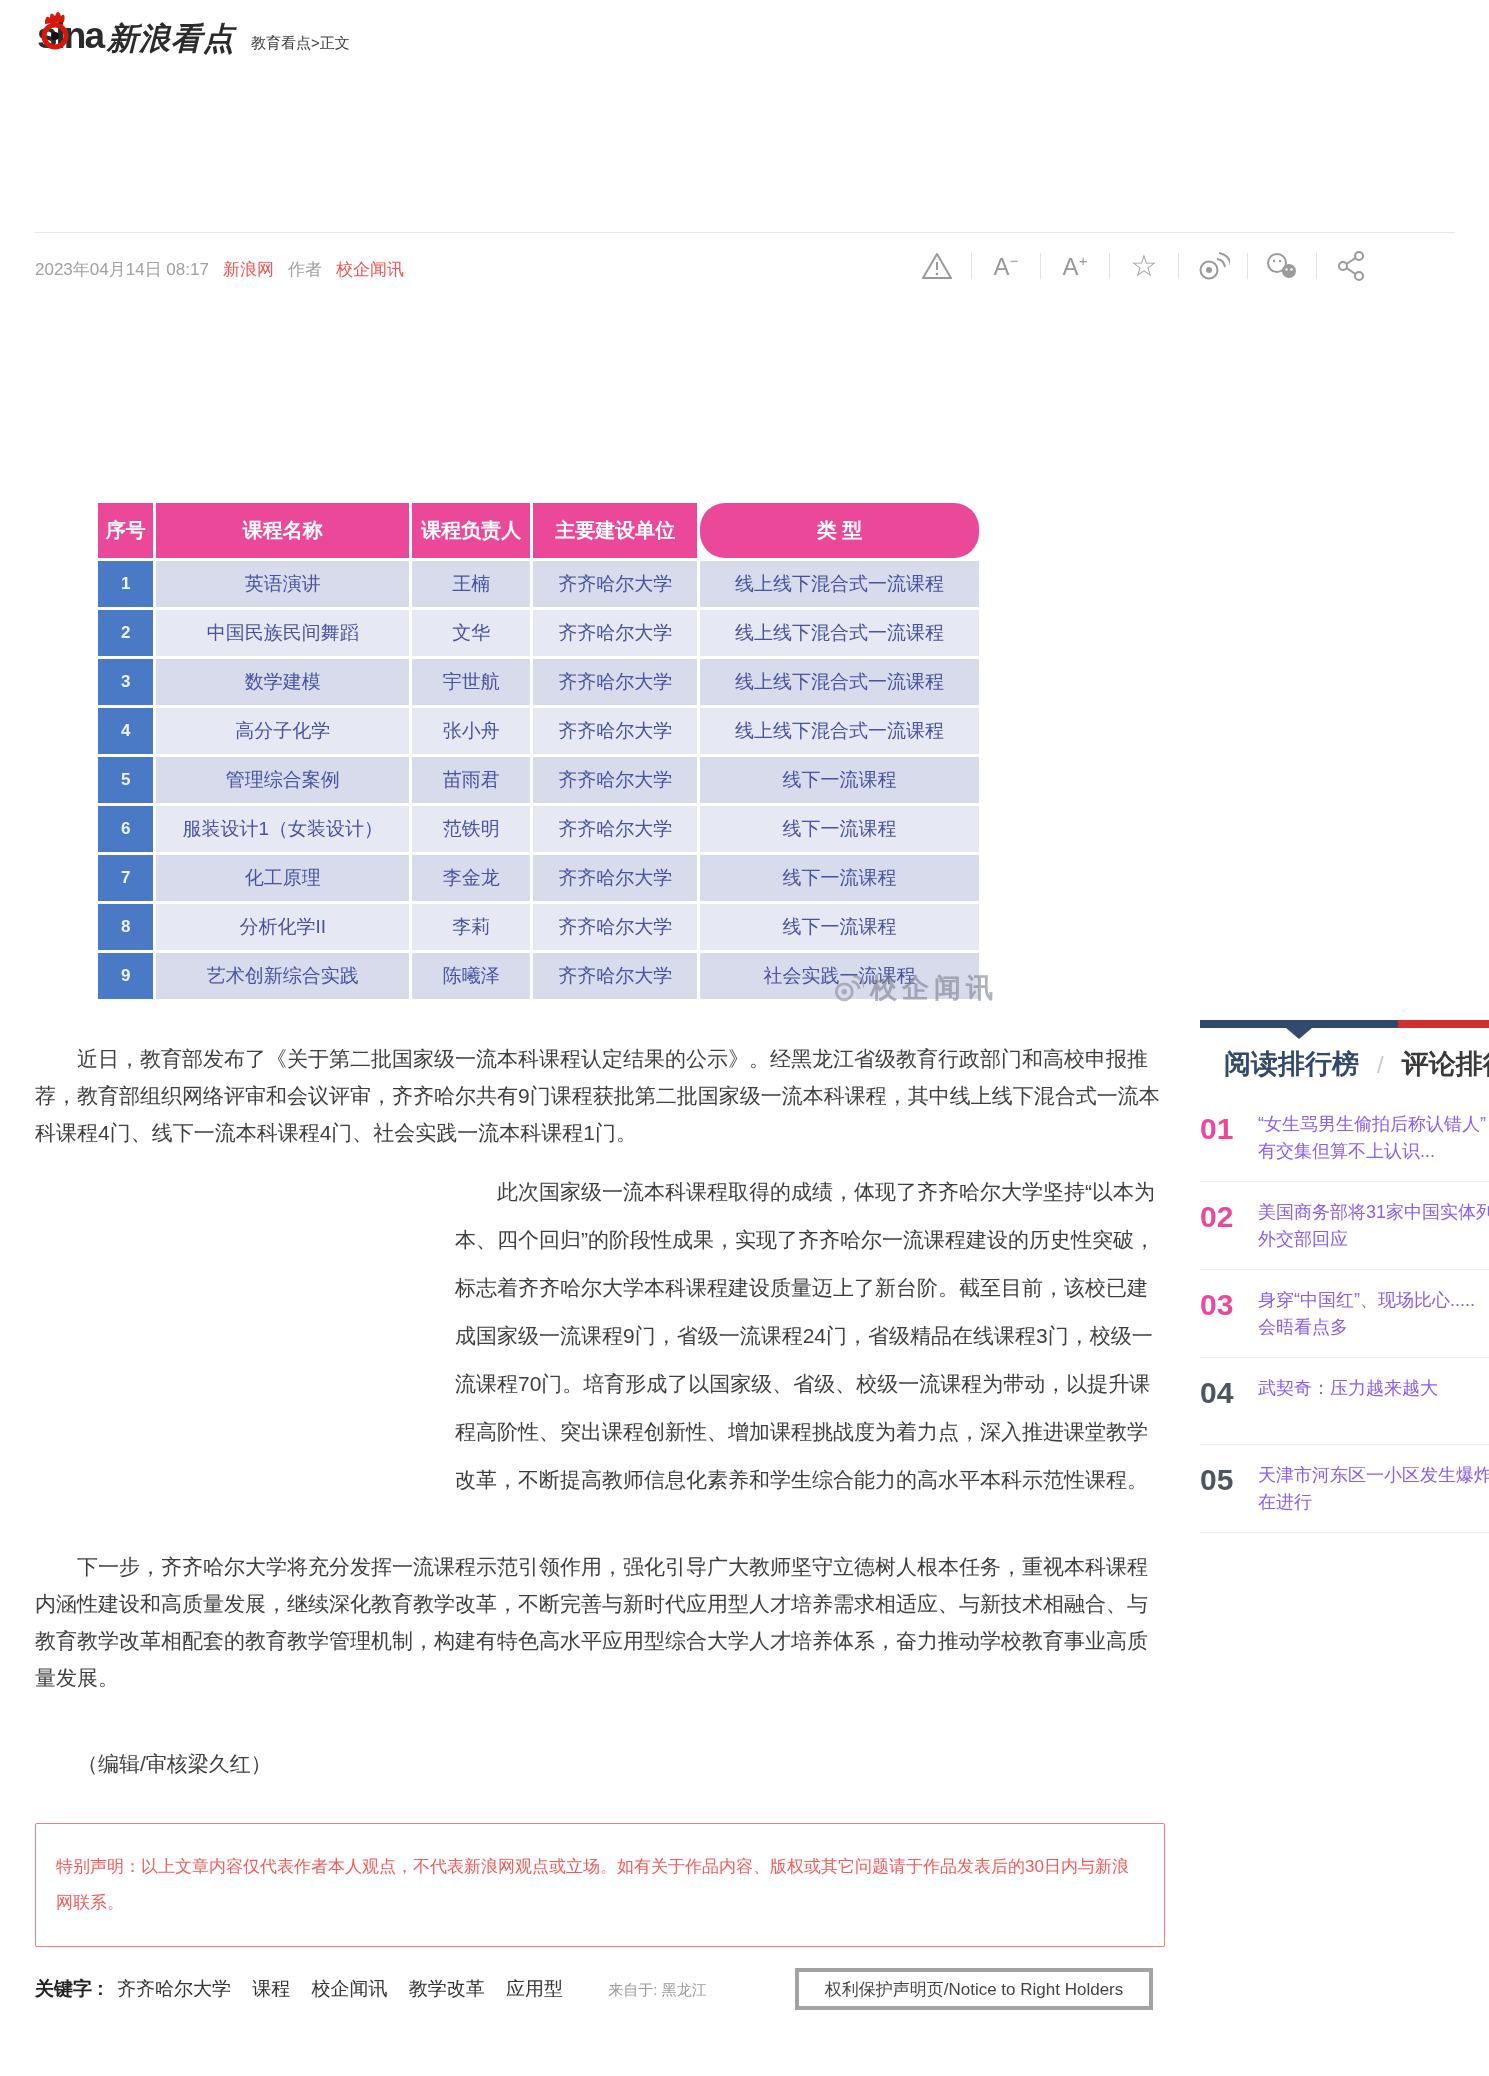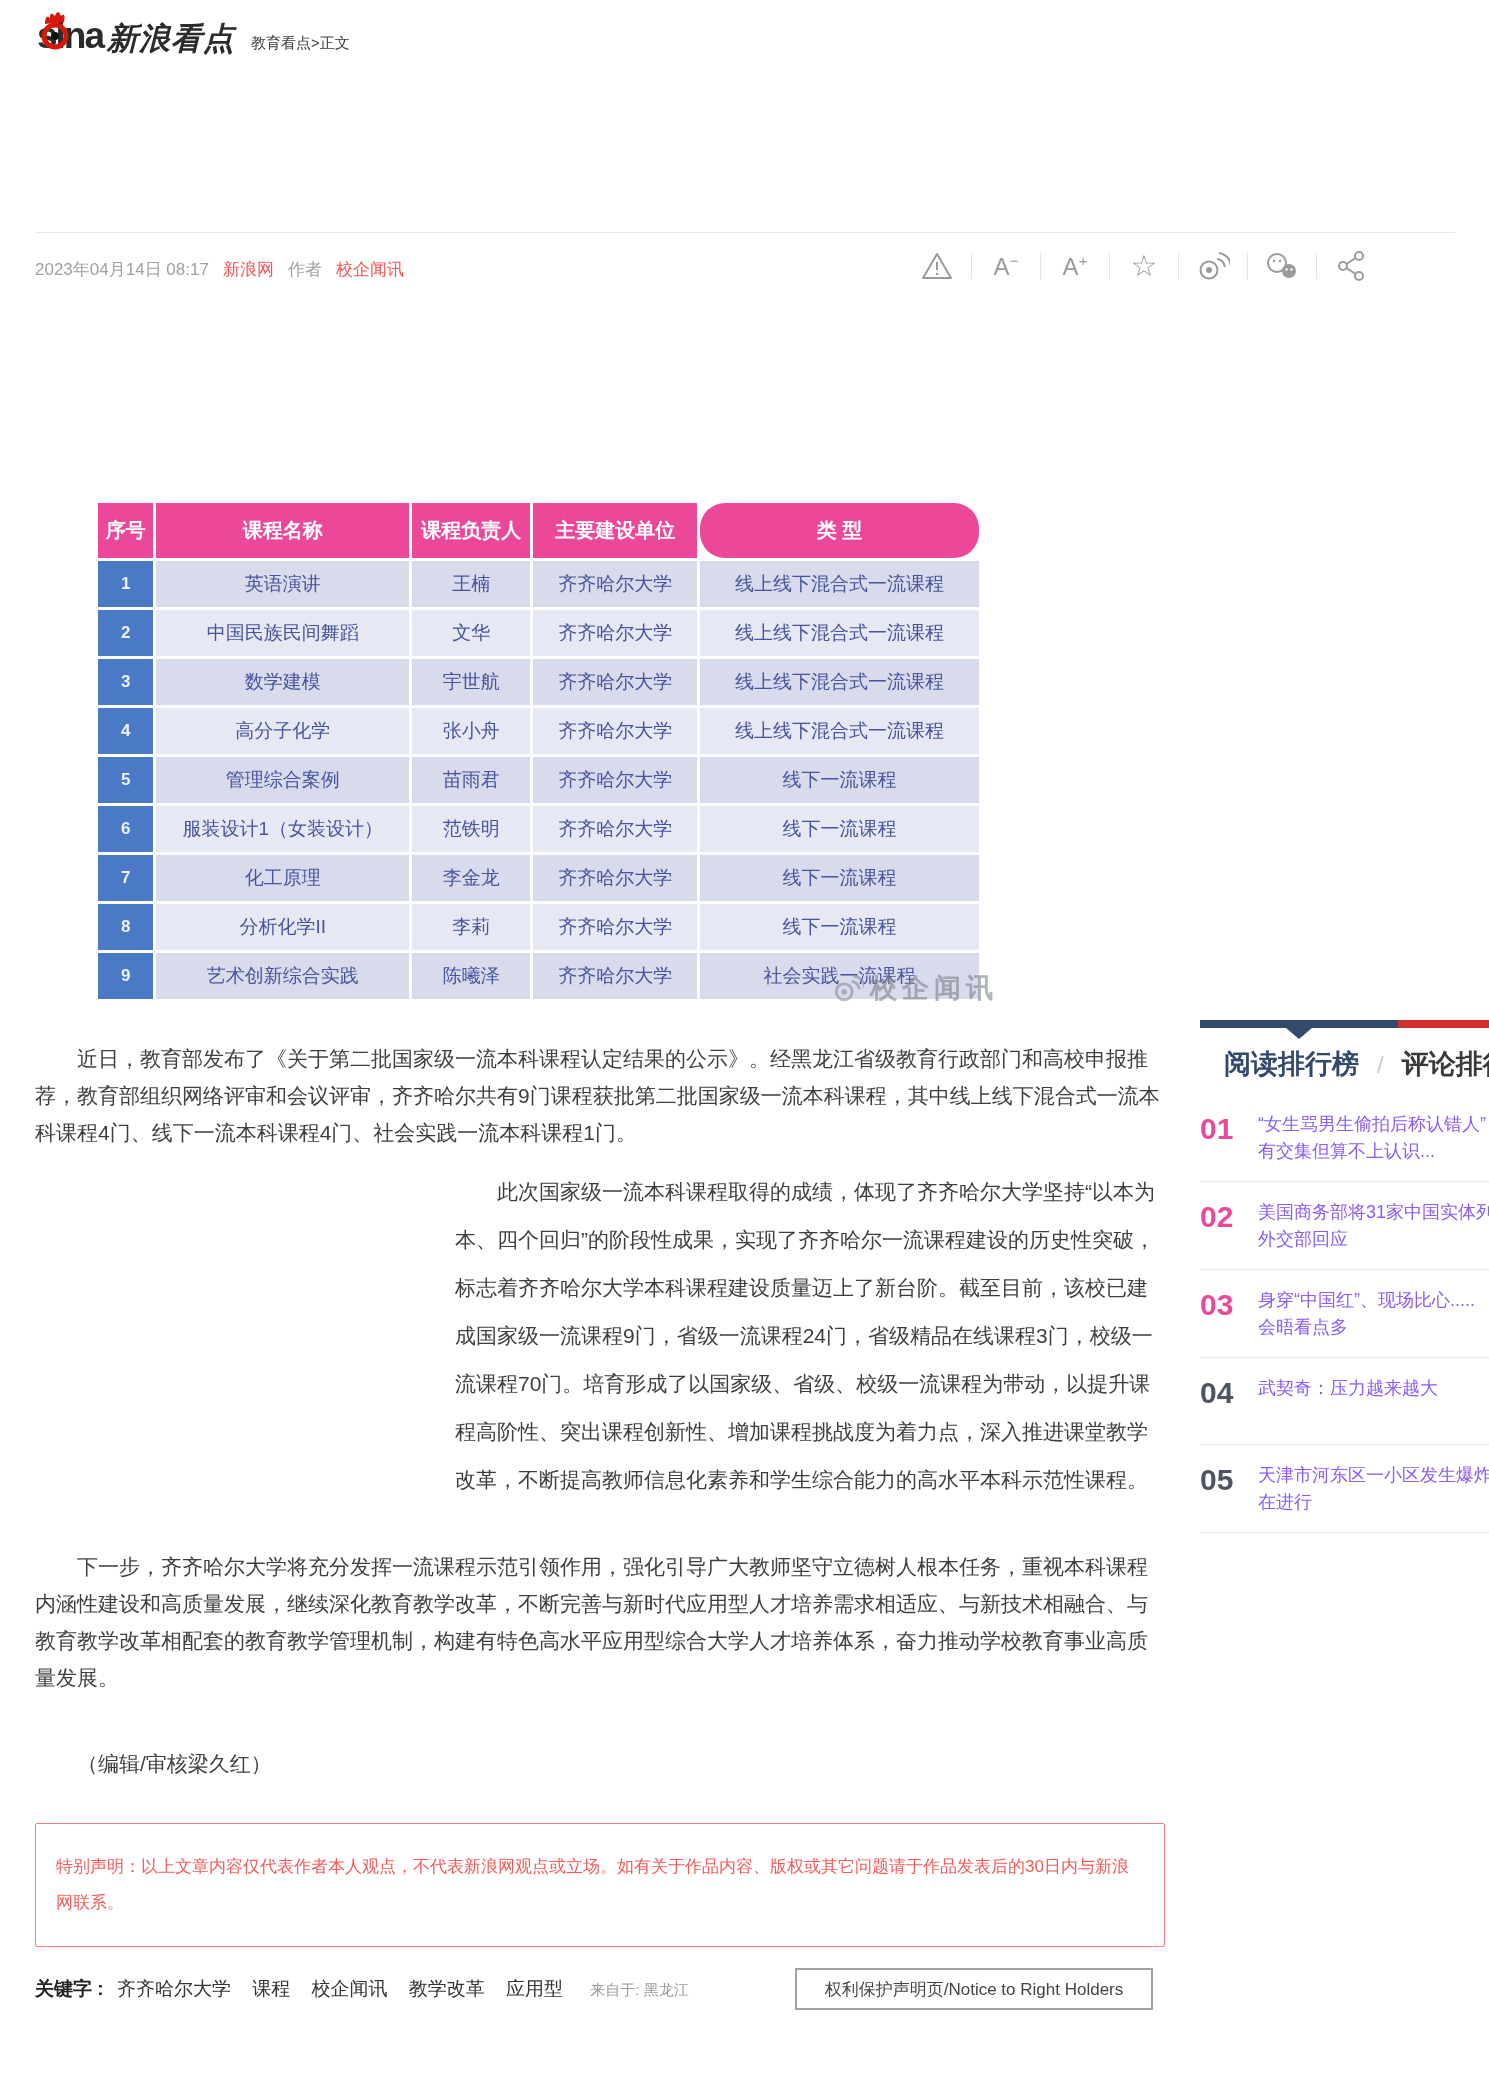--- a/index.html
+++ b/index.html
@@ -52,22 +52,22 @@
   .editor-line { top:1745px; }
 
   
   .disclaimer { position:absolute; left:35px; top:1823px; width:1130px; border:1px solid #f87c7c; border-radius:2px;
                 padding:25px 20px; color:#f65a5a; font-size:17px; line-height:36px; }
 
   
   .footer-row { position:absolute; left:35px; top:1976px; width:1130px; font-size:19px; color:#333; }
   .kw-label { font-weight:700; color:#222; margin-right:8px; }
   .kw { margin-right:16px; color:#333; cursor:pointer; }
-  .origin { font-size:15px; color:#9a9a9a; margin-left:6px; }
-  .rights-btn { position:absolute; left:760px; top:-8px; width:358px; height:42px; background:#fff; border:2px solid #a3a3a3;
+  .origin { font-size:15px; color:#9a9a9a; margin-left:24px; }
+  .rights-btn { position:absolute; left:760px; top:-8px; width:358px; height:42px; background:#fff; border:4px solid #a3a3a3;
                 display:flex; align-items:center; justify-content:center; font-size:17px; color:#444; cursor:pointer; }
 
   
   .sidebar { position:absolute; left:1200px; top:1020px; width:320px; }
   .side-bar-strip { display:flex; height:8px; }
   .strip-navy { width:198px; background:#344a6d; position:relative; }
   .strip-red { width:122px; background:#d02f2f; }
   .strip-tri { position:absolute; left:86px; top:8px; width:0; height:0;
                border-left:13px solid transparent; border-right:13px solid transparent; border-top:11px solid #344a6d; }
   .side-tabs { margin:18px 0 0 24px; display:flex; align-items:baseline; white-space:nowrap; }

